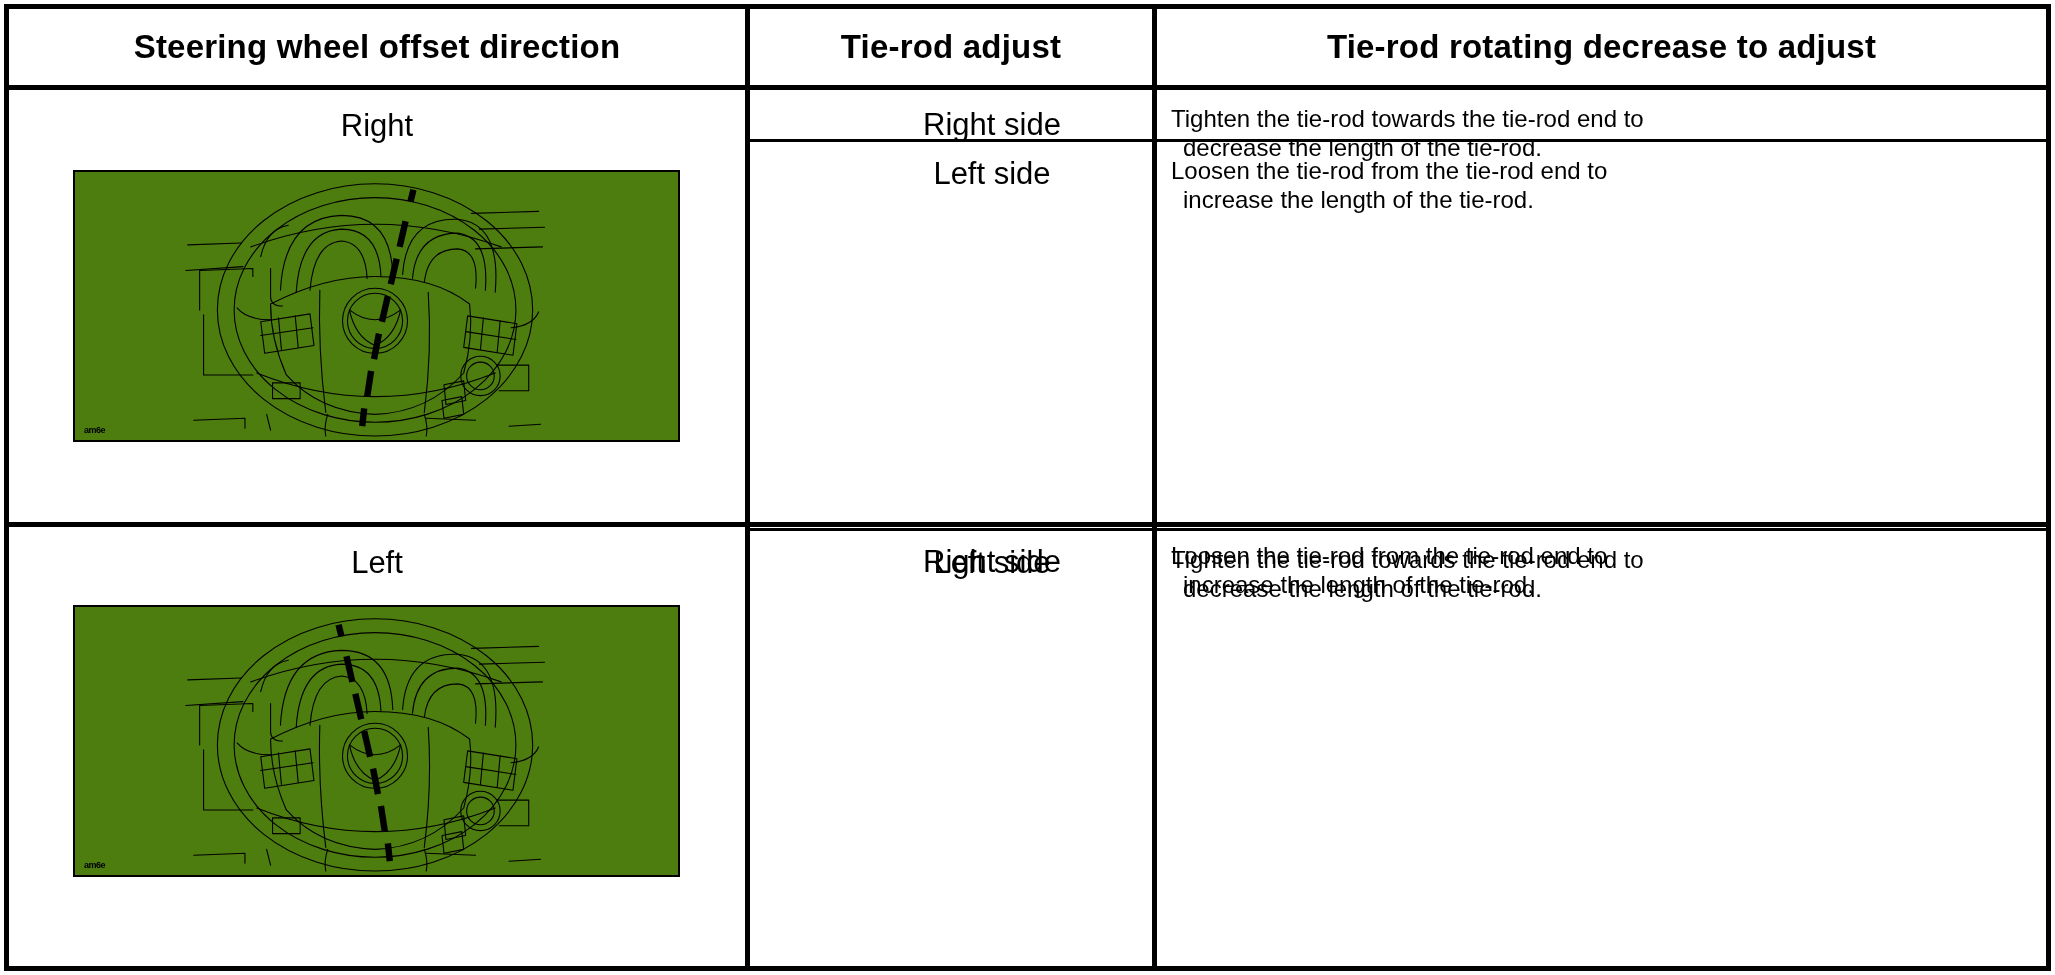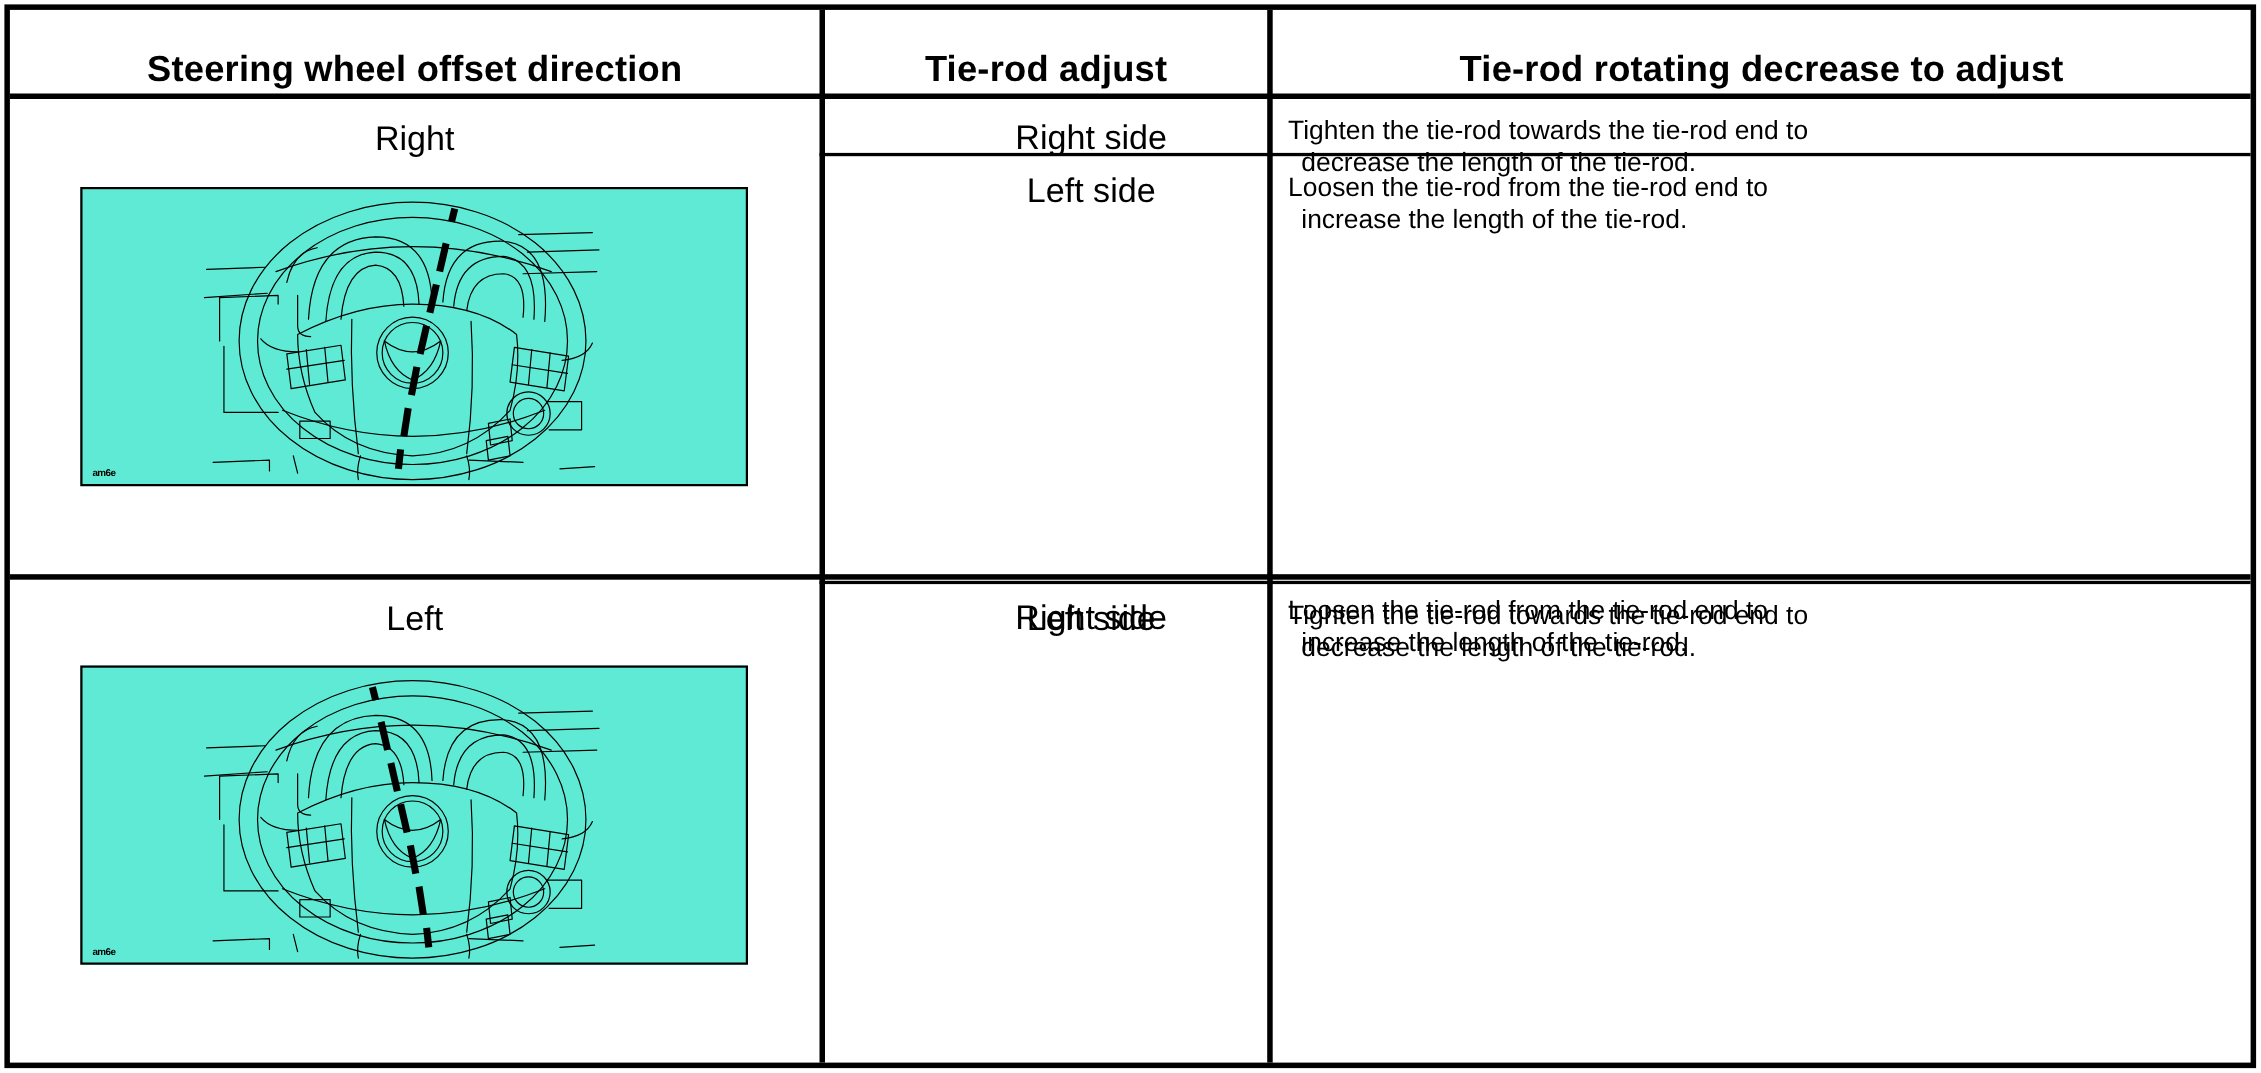--- a/index.html
+++ b/index.html
@@ -71,21 +71,20 @@
     position: absolute;
     top: 0;
     height: 76px;
     display: flex;
     align-items: center;
     justify-content: center;
     font-weight: bold;
     font-size: 33px;
     letter-spacing: 0.2px;
     white-space: nowrap;
-    margin-top: 16px;
   }
   .hdr.c1 { left: 0;      width: 736px; }
   .hdr.c2 { left: 741px;  width: 402px; }
   .hdr.c3 { left: 1148px; width: 889px; }
 
   
   .dircell {
     position: absolute;
     left: 0;
     width: 736px;
@@ -100,21 +99,21 @@
     line-height: 1.15;
   }
 
   
   .illus-frame {
     position: absolute;
     left: 64px;
     width: 607px;
     height: 272px;
     border: 2px solid #000;
-    background: #5eead4;
+    background: #4d7c0f;
     box-sizing: border-box;
     overflow: hidden;
   }
   .dircell.top .illus-frame { top: 80px; }
   .dircell.bot .illus-frame { top: 78px; }
 
   .illus-frame svg { display: block; width: 100%; height: 100%; }
 
   .illus-id {
     position: absolute;

